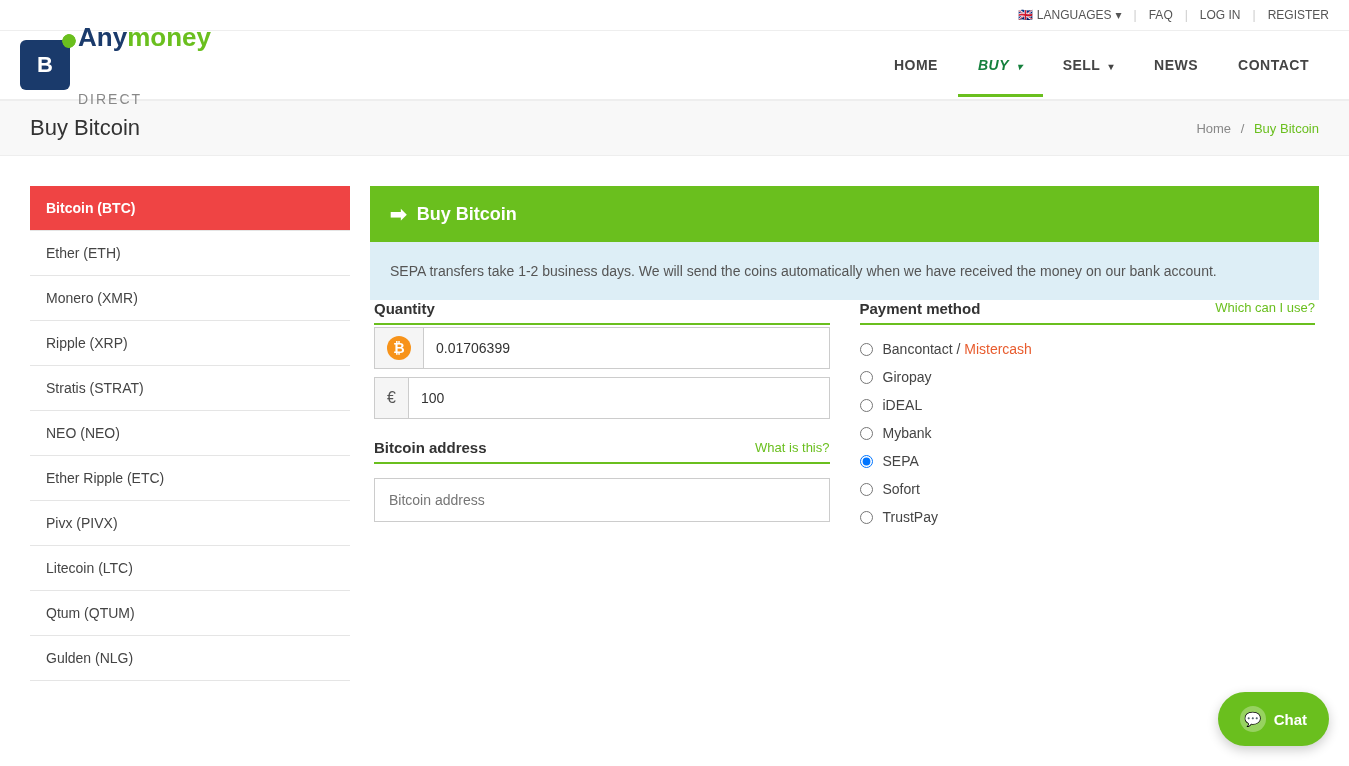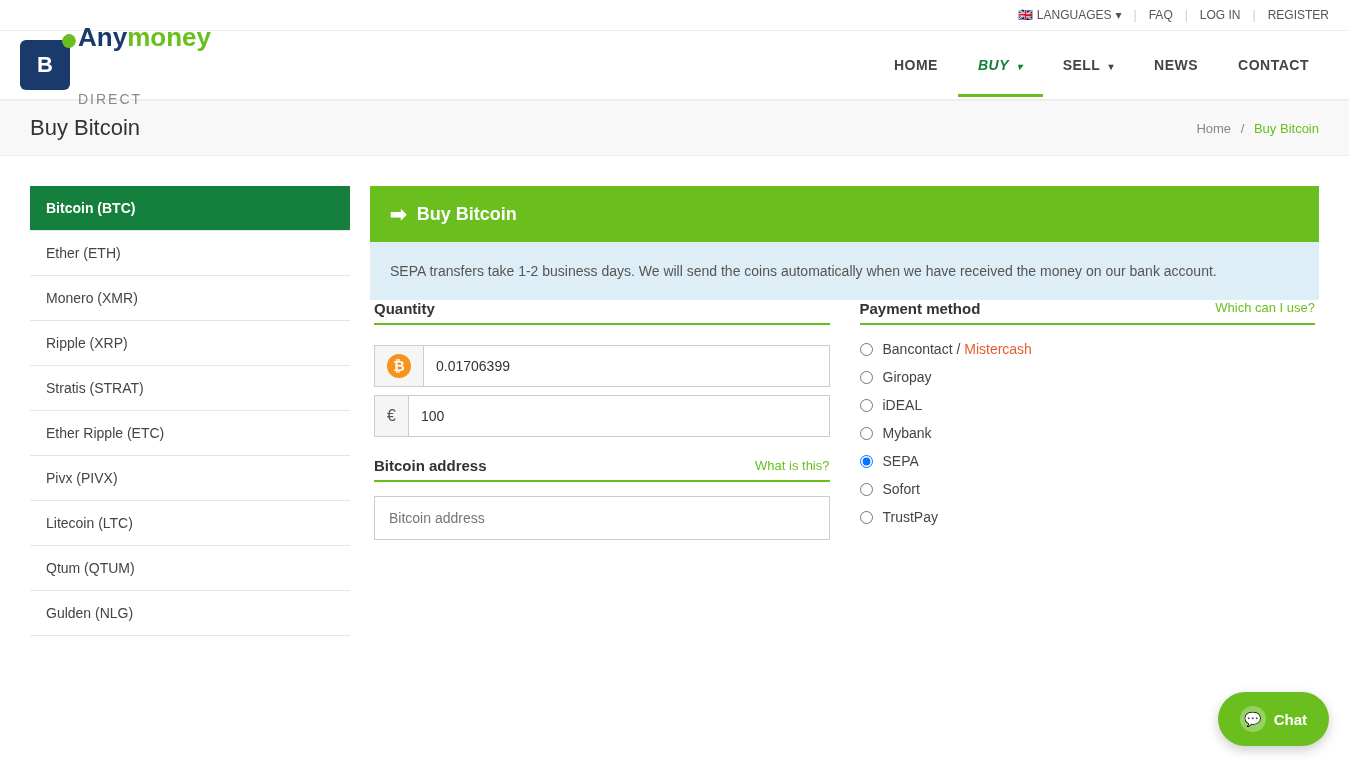--- a/index.html
+++ b/index.html
@@ -106,21 +106,21 @@
       flex-shrink: 0;
     }
     .sidebar-item {
       padding: 14px 16px;
       border-bottom: 1px solid #e5e5e5;
       cursor: pointer;
       font-size: 14px;
       color: #444;
     }
     .sidebar-item.active {
-      background: #15803d;
+      background: #ef4444;
       color: #fff;
       font-weight: 600;
     }
 
     
     .buy-area {
       flex: 1;
     }
     .buy-header {
       background: #6abf1e;
@@ -153,21 +153,21 @@
     }
 
     .field-group {
       flex: 1;
     }
 
     .field-label {
       font-size: 15px;
       font-weight: 600;
       color: #333;
-      margin-bottom: 20px;
+      margin-bottom: 2px;
       padding-bottom: 6px;
       border-bottom: 2px solid #6abf1e;
       display: block;
     }
 
     .field-label-row {
       display: flex;
       justify-content: space-between;
       align-items: center;
       margin-bottom: 6px;
@@ -350,20 +350,21 @@
 </div>
 
 <div class="main-content">
 
   <div class="sidebar">
     <div class="sidebar-item active"><span>Bitcoin (BTC)</span></div>
     <div class="sidebar-item"><span>Ether (ETH)</span></div>
     <div class="sidebar-item"><span>Monero (XMR)</span></div>
     <div class="sidebar-item"><span>Ripple (XRP)</span></div>
     <div class="sidebar-item"><span>Stratis (STRAT)</span></div>
+    <div class="sidebar-item"><span>NEO (NEO)</span></div>
     <div class="sidebar-item"><span>Ether Ripple (ETC)</span></div>
     <div class="sidebar-item"><span>Pivx (PIVX)</span></div>
     <div class="sidebar-item"><span>Litecoin (LTC)</span></div>
     <div class="sidebar-item"><span>Qtum (QTUM)</span></div>
     <div class="sidebar-item"><span>Gulden (NLG)</span></div>
   </div>
 
   <div class="buy-area">
     <div class="buy-header">
       <span class="arrow-icon">➡</span>

